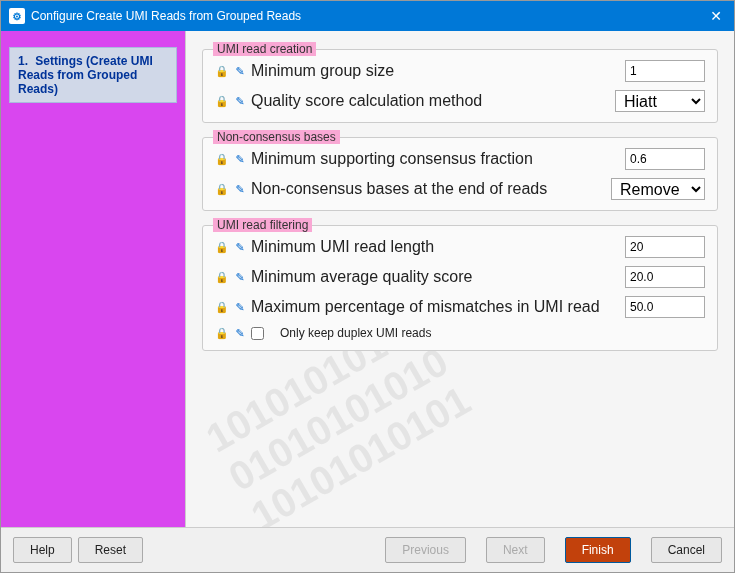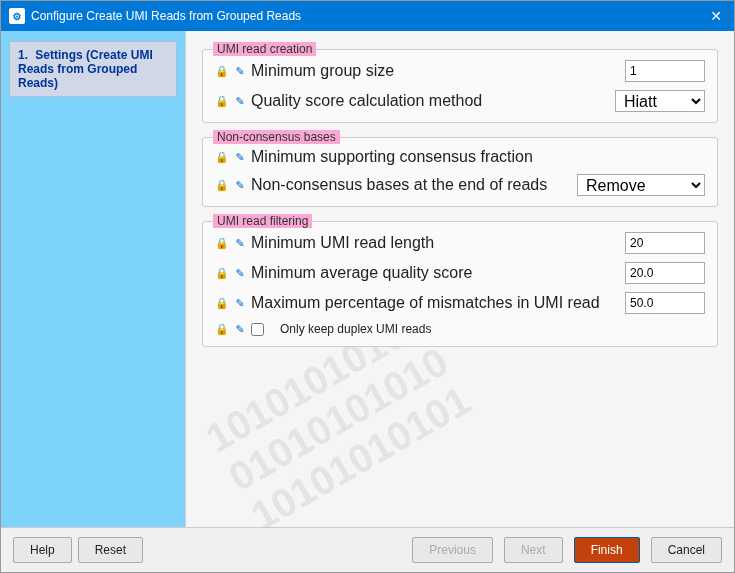--- a/index.html
+++ b/index.html
@@ -62,23 +62,23 @@
       color: white;
       font-size: 14px;
     }
     .content-area {
       display: flex;
       flex: 1;
       overflow: hidden;
     }
     .sidebar {
       width: 185px;
-      background: #7dd3fc;
+      background: #d946ef;
       border-right: 1px solid #ccc;
-      padding: 10px 8px;
+      padding: 16px 8px;
       flex-shrink: 0;
     }
     .sidebar-item {
       padding: 6px 8px;
       font-weight: bold;
       font-size: 12px;
       color: #003399;
       background: #d0d8e8;
       border: 1px solid #aabbdd;
     }
@@ -174,21 +174,21 @@
       border: 1px solid #aaa;
       padding: 1px 4px;
       font-size: 16px;
       background: white;
       flex-shrink: 0;
     }
     .field-select-sm {
       width: 90px;
     }
     .field-select-md {
-      width: 128px;
+      width: 94px;
     }
     .checkbox-row {
       display: flex;
       align-items: center;
       gap: 16px;
     }
     .field-checkbox {
       width: 13px;
       height: 13px;
       flex-shrink: 0;
@@ -206,21 +206,21 @@
       align-items: center;
       height: 45px;
       flex-shrink: 0;
     }
     .bottom-left {
       display: flex;
       gap: 6px;
     }
     .bottom-right {
       display: flex;
-      gap: 11px;
+      gap: 20px;
     }
     .btn {
       height: 26px;
       padding: 0 16px;
       border: 1px solid #aaa;
       background: #e8e8e8;
       font-size: 12px;
       cursor: pointer;
       color: #222;
       border-radius: 2px;
@@ -283,20 +283,21 @@
         </div>
       </div>
 
       <div class="section-group">
         <span class="section-legend">Non-consensus bases</span>
 
         <div class="field-row">
           <span class="icon-lock">🔒</span>
           <span class="icon-edit">✎</span>
           <span class="field-label">Minimum supporting consensus fraction</span>
+          <input class="field-input" type="text" value="0.6" style="">
         </div>
 
         <div class="field-row">
           <span class="icon-lock">🔒</span>
           <span class="icon-edit">✎</span>
           <span class="field-label">Non-consensus bases at the end of reads</span>
           <select class="field-select field-select-md">
             <option>Remove</option>
           </select>
         </div>

